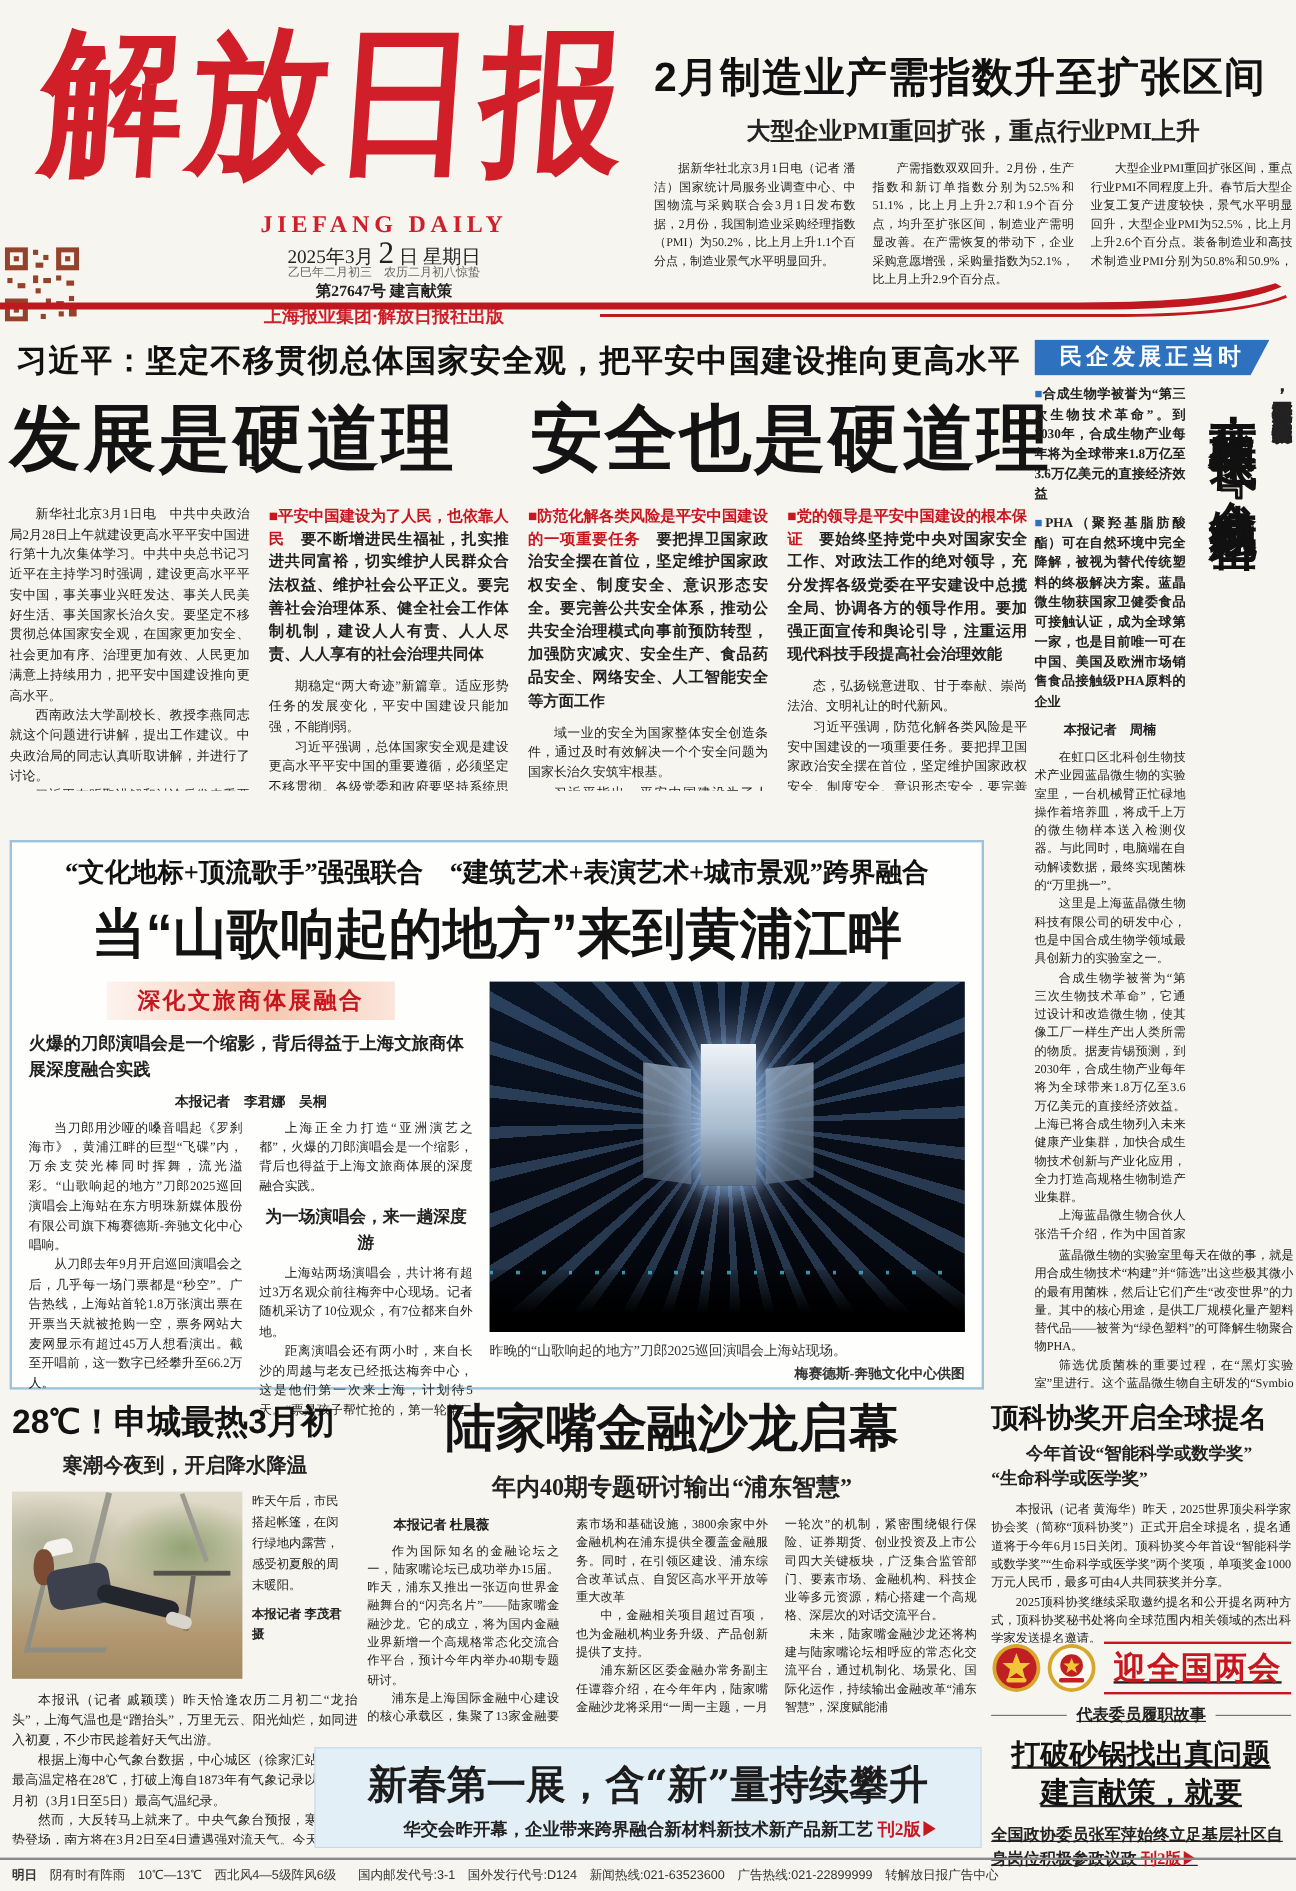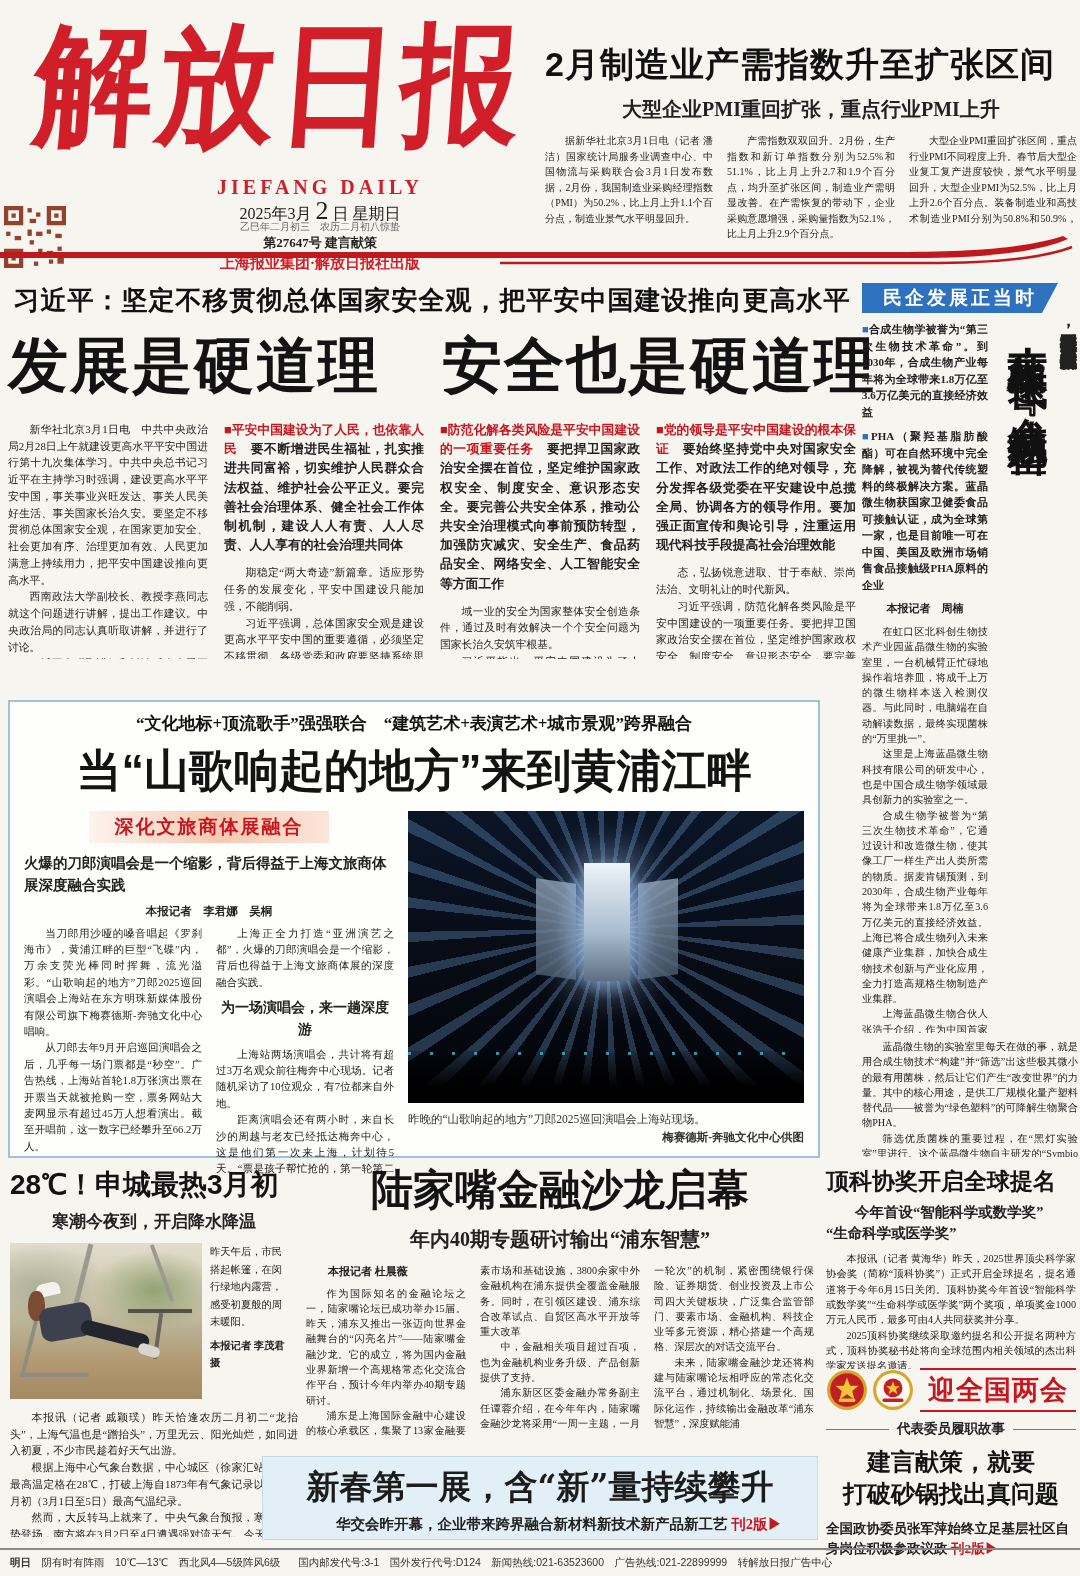--- a/index.html
+++ b/index.html
@@ -51,21 +51,21 @@
   .sb-byline{text-align:center;font-size:11px;font-weight:bold;margin:8px 0;}
   .sb-body{font-size:10.2px;line-height:1.5;}
   .sb-body p{margin:0;text-indent:2em;}
   .sb-vhead{width:58px;margin-left:4px;writing-mode:vertical-rl;text-orientation:upright;font-size:40px;font-weight:bold;letter-spacing:3px;color:#111;line-height:1.15;}
   .sb-vdeck{width:26px;margin-left:2px;writing-mode:vertical-rl;text-orientation:upright;font-size:17px;font-weight:bold;color:#222;line-height:1.2;}
   .sb-bottom{margin-top:6px;font-size:10.2px;line-height:1.5;height:118px;overflow:hidden;}
   .sb-bottom p{margin:0;text-indent:2em;}
 
   
   .feature{left:8px;top:700px;width:812px;height:458px;border:2px solid #9cc3da;background:#fefefc;padding:10px 14px;box-sizing:border-box;}
-  .ft-kicker{text-align:center;font-size:17px;font-weight:bold;color:#111;white-space:nowrap;}
+  .ft-kicker{text-align:center;font-size:22px;font-weight:bold;color:#111;white-space:nowrap;}
   .ft-head{text-align:center;font-size:45px;font-weight:bold;color:#131313;margin-top:6px;white-space:nowrap;}
   .ft-row{display:flex;margin-top:10px;gap:14px;}
   .ft-left{width:376px;}
   .ft-badge{width:240px;margin:0 auto;text-align:center;font-size:19px;font-weight:bold;color:#c8161e;background:linear-gradient(90deg,#fdf3ee,#f6c9b2 55%,#fbe5da);padding:3px 0;letter-spacing:2px;}
   .ft-intro{font-size:14.5px;font-weight:bold;margin-top:10px;line-height:1.5;}
   .ft-byline{text-align:center;font-size:11.5px;font-weight:bold;margin:7px 0;}
   .ft-cols{column-count:2;column-gap:14px;font-size:10.6px;line-height:1.55;height:258px;overflow:hidden;}
   .ft-cols p{margin:0;text-indent:2em;}
   .ft-sub{font-size:14px;font-weight:bold;text-align:center;margin:6px 0;text-indent:0;}
   .ft-right{width:396px;}
@@ -113,21 +113,21 @@
 
   
   .award{left:826px;top:1166px;width:250px;height:198px;}
   .aw-head{font-size:23px;font-weight:bold;color:#131313;white-space:nowrap;}
   .aw-sub{font-size:14.5px;font-weight:bold;margin-top:5px;line-height:1.45;}
   .aw-sub .l1{display:block;text-indent:2em;}
   .aw-body{margin-top:7px;font-size:10.2px;line-height:1.5;height:118px;overflow:hidden;}
   .aw-body p{margin:0;text-indent:2em;}
 
   
-  .lh{left:826px;top:1368px;width:250px;height:176px;}
+  .lh{left:826px;top:1368px;width:250px;height:176px;text-decoration:underline;}
   .lh-toprow{display:flex;align-items:center;gap:6px;}
   .lh-emblems{display:flex;gap:4px;}
   .lh-title{flex:1;text-align:center;color:#c8161e;font-size:27px;font-weight:bold;border-top:2px solid #c8161e;border-bottom:2px solid #c8161e;padding:2px 0;letter-spacing:1px;font-family:"DejaVu Serif",serif;white-space:nowrap;}
   .lh-series{display:flex;align-items:center;gap:8px;margin-top:8px;}
   .lh-series::before,.lh-series::after{content:"";flex:1;border-top:1px solid #777;}
   .lh-series-text{font-size:13.5px;font-weight:bold;color:#222;white-space:nowrap;}
   .lh-head{text-align:center;font-size:24px;font-weight:bold;color:#131313;margin-top:8px;line-height:1.35;font-family:"DejaVu Serif",serif;}
   .lh-sub{font-size:13.5px;font-weight:bold;margin-top:8px;line-height:1.5;}
   .lh-ref{color:#c8161e;font-weight:bold;}
 
@@ -374,22 +374,22 @@
         <polygon points="20,12 21.8,16.5 26.5,16.5 22.8,19.4 24.2,24 20,21.2 15.8,24 17.2,19.4 13.5,16.5 18.2,16.5" fill="#f3c63a"></polygon>
         <rect x="10" y="28" width="20" height="3.5" rx="1.5" fill="#c01f24"></rect>
       </svg>
     </div>
     <div class="lh-title">迎全国两会</div>
   </div>
   <div class="lh-series">
     <span class="lh-series-text">代表委员履职故事</span>
   </div>
   <div class="lh-head">
+    <div>打破砂锅找出真问题</div>
     <div>建言献策，就要</div>
-    <div>打破砂锅找出真问题</div>
   </div>
   <div class="lh-sub">
     <span>全国政协委员张军萍始终立足基层社区自身岗位积极参政议政</span>
     <span class="lh-ref">刊2版▶</span>
   </div>
 </div>
 
 <div class="abs expo">
   <div class="ex-head">新春第一展，含“新”量持续攀升</div>
   <div class="ex-sub">

